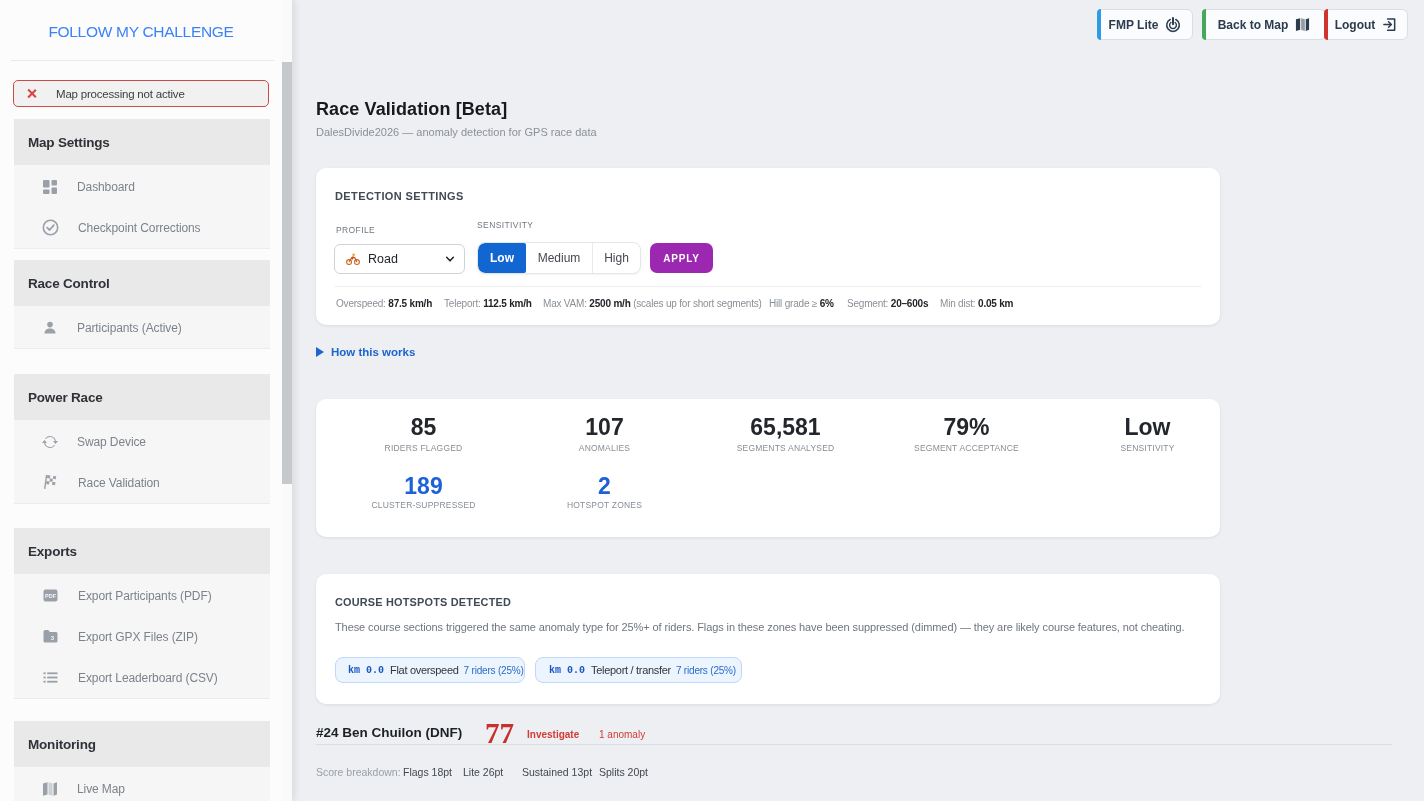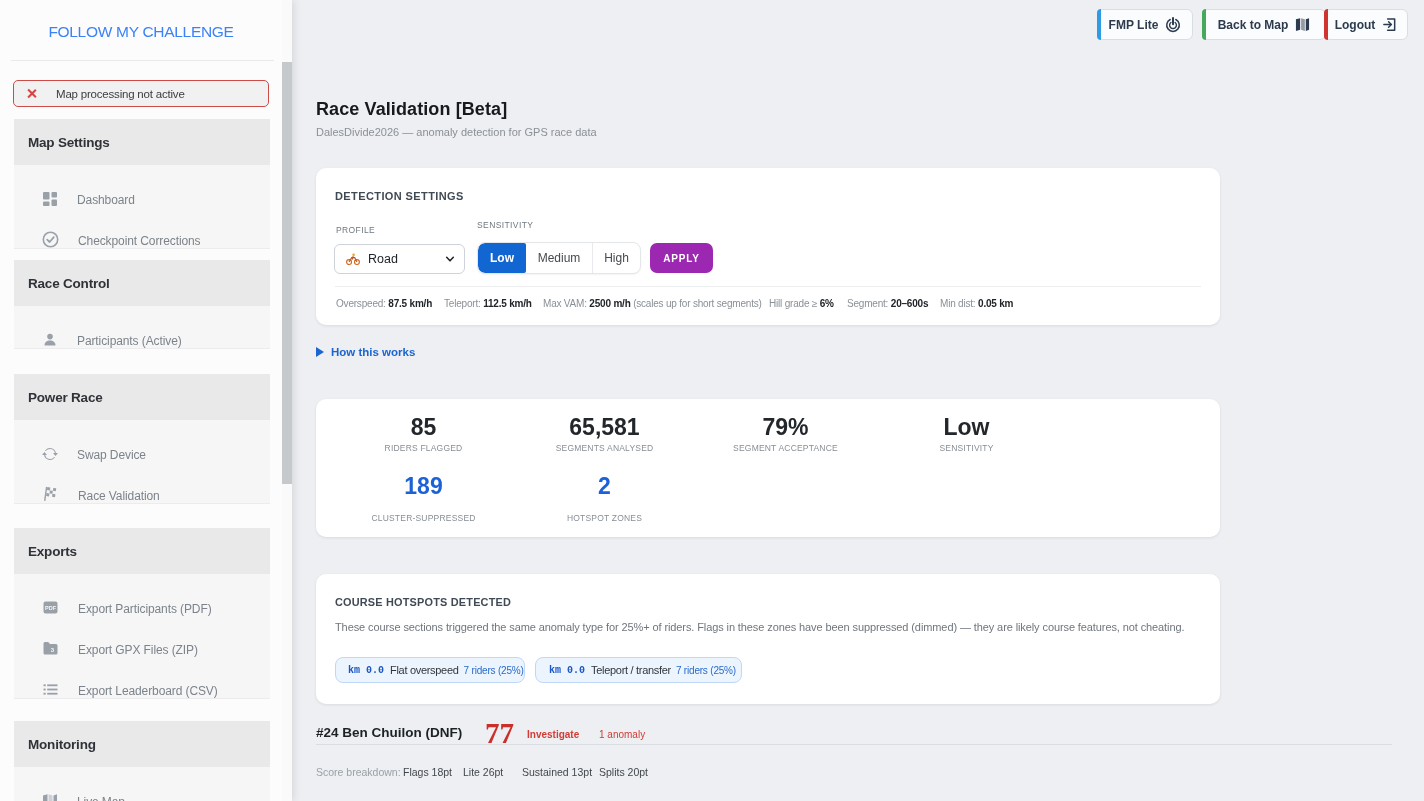--- a/index.html
+++ b/index.html
@@ -20,21 +20,21 @@
               width:1.8px; height:11px; background:#d84440; }
   #sb-alert .x::before { transform:rotate(45deg); }
   #sb-alert .x::after { transform:rotate(-45deg); }
   #sb-alert .t { margin-left:19px; font-size:11.5px; letter-spacing:-.2px; color:#3c4043; }
 
   .sec-h { position:absolute; left:14px; width:256px; height:46px; background:#e9e9ea;
            display:flex; align-items:center; padding-left:14px;
            font-size:13.5px; letter-spacing:-.2px; font-weight:bold; color:#2f3237; }
   .sec-items { position:absolute; left:14px; width:256px; background:#f6f6f7;
                border-bottom:1px solid #ececee; padding-top:1px; }
-  .item { height:41px; display:flex; align-items:flex-end; }
+  .item { height:41px; display:flex; align-items:center; }
   .item svg { margin-left:28px; flex:none; }
   .item .lbl { margin-left:19px; font-size:12px; letter-spacing:-.1px; color:#7c838a; }
 
   #scrollbar { position:absolute; right:0; top:0; width:10px; height:801px; background:#fafafa; }
   #scroll-thumb { position:absolute; right:0; top:62px; width:10px; height:422px; background:#c6c9cc; }
 
   
   .topbtn { position:absolute; top:9px; height:31px; background:#fbfcfd;
             border:1px solid #d9dee3; border-radius:6px; display:flex; align-items:center;
             justify-content:center; gap:7px; font-size:12px; font-weight:bold; color:#2c3b4e; }
@@ -76,21 +76,21 @@
   #howlink .tri { width:0; height:0; border-left:8px solid #1a65cf; border-top:5px solid transparent;
              border-bottom:5px solid transparent; margin-right:7px; }
 
   
   #card2 { top:399px; height:138px; }
   .statrow { position:absolute; left:17px; display:flex; }
   .stat { width:181px; text-align:center; }
   .stat .num { font-size:23px; font-weight:bold; color:#23272b; line-height:23px; }
   .stat .num.blue { color:#1c62d6; }
   .stat .cap { margin-top:4px; font-size:8.5px; letter-spacing:.2px; color:#878e96; }
-  .statrow.r2 .cap { margin-top:15px; }
+  .statrow.r2 .cap { margin-top:2px; }
 
   
   #card3 { top:574px; height:130px; }
   #c3-title { position:absolute; left:19px; top:22px; font-size:10.9px; letter-spacing:.2px; }
   #c3-text { position:absolute; left:19px; top:47px; font-size:11px; letter-spacing:-.1px; color:#6f767d; }
   .badge { position:absolute; top:83px; height:26px; background:#ecf4fe; border:1px solid #c0d8f8;
            border-radius:8px; display:flex; align-items:center; white-space:nowrap; }
   .badge .km { font-family:"Liberation Mono", monospace; font-size:10px; font-weight:bold; color:#1b57c2; }
   .badge .nm { font-size:11px; letter-spacing:-.3px; color:#31363c; }
   .badge .rd { font-size:10px; letter-spacing:-.2px; color:#2a6bc9; }
@@ -287,20 +287,24 @@
 
   <div id="howlink"><span class="tri"></span>How this works</div>
 
   <div class="card" id="card2">
     <div class="statrow" style="top:17px;">
       <div class="stat">
           <div class="num">85</div>
           <div class="cap">RIDERS FLAGGED</div>
         </div>
       <div class="stat">
+          <div class="num">107</div>
+          <div class="cap">ANOMALIES</div>
+        </div>
+      <div class="stat">
           <div class="num">65,581</div>
           <div class="cap">SEGMENTS ANALYSED</div>
         </div>
       <div class="stat">
           <div class="num">79%</div>
           <div class="cap">SEGMENT ACCEPTANCE</div>
         </div>
       <div class="stat">
           <div class="num">Low</div>
           <div class="cap">SENSITIVITY</div>

